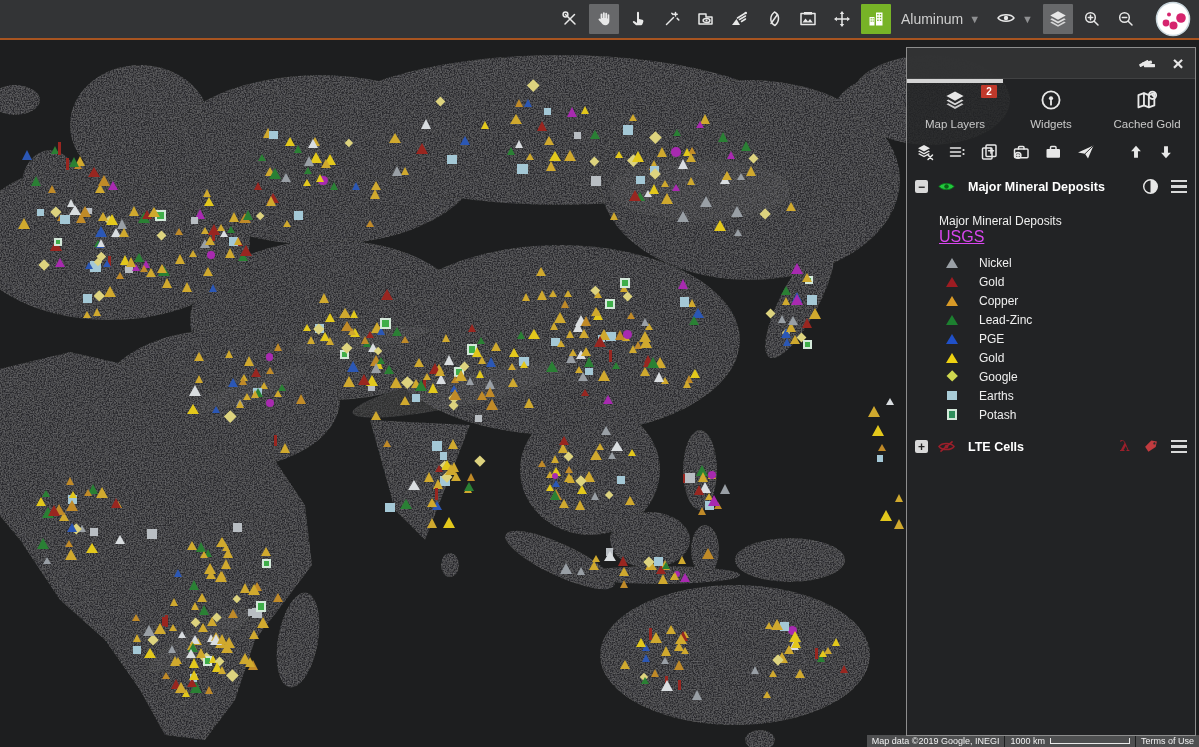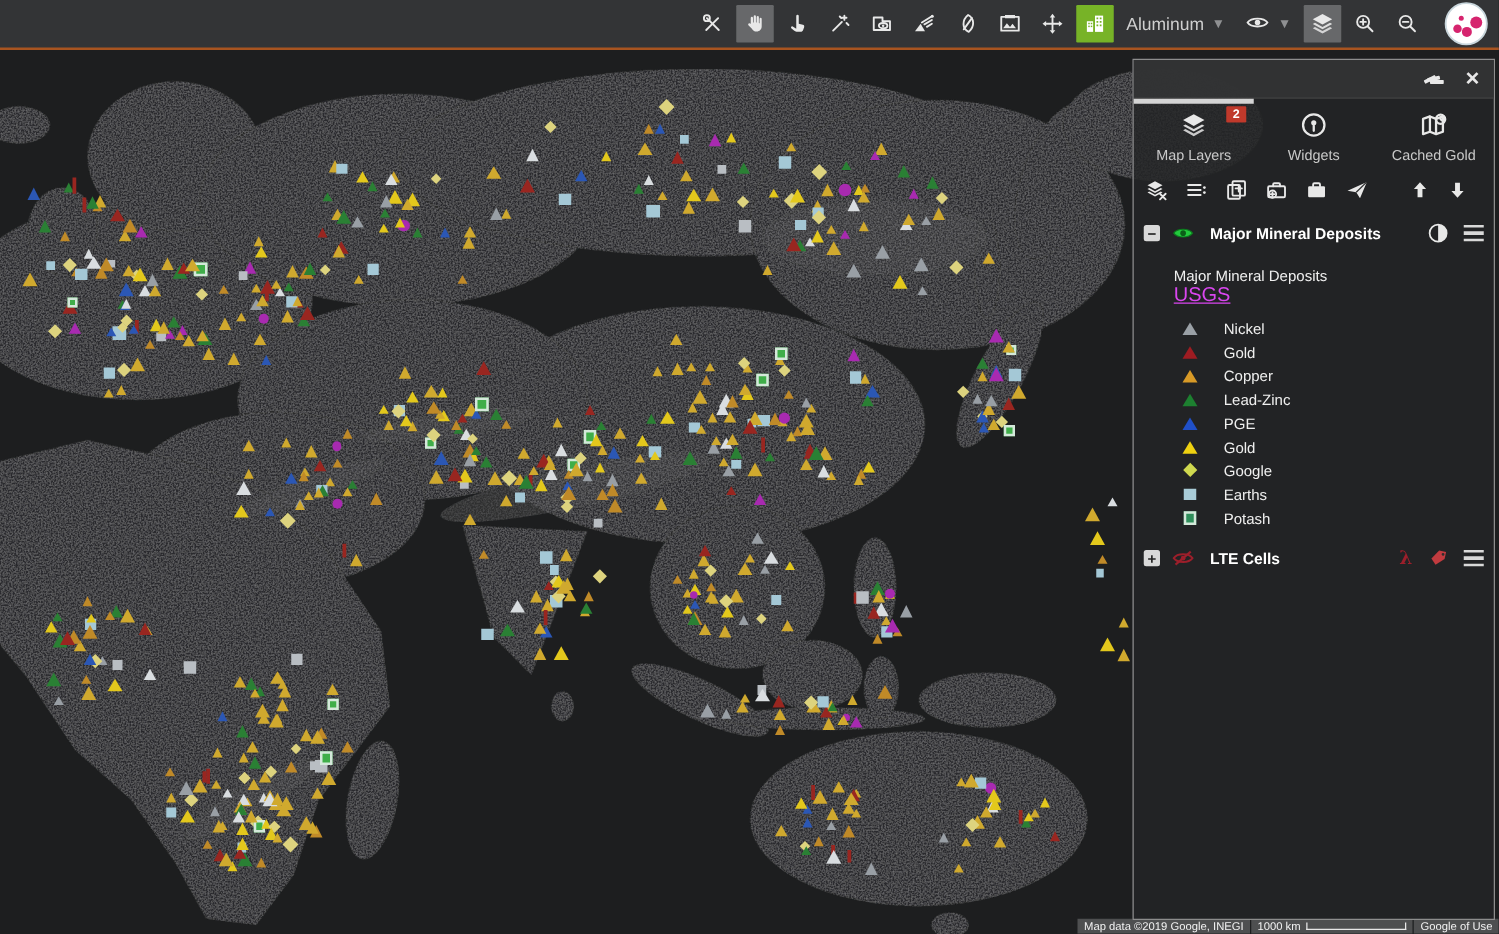--- a/index.html
+++ b/index.html
@@ -789,21 +789,21 @@
 
     <div class="attribution">
       <div class="attr-box">
         <span>Map data ©2019 Google, INEGI</span>
       </div>
       <div class="attr-box">
         <span>1000 km</span>
         <span class="scalebar"></span>
       </div>
       <div class="attr-box attr-link">
-        <span>Google of Use</span>
+        <span>Terms of Use</span>
       </div>
     </div>
   </div>
 
   <header class="topbar">
     <span class="tb-spacer"></span>
 
     <button class="tb-btn">
       <span>
           <svg width="18" height="18" viewBox="0 0 18 18">

